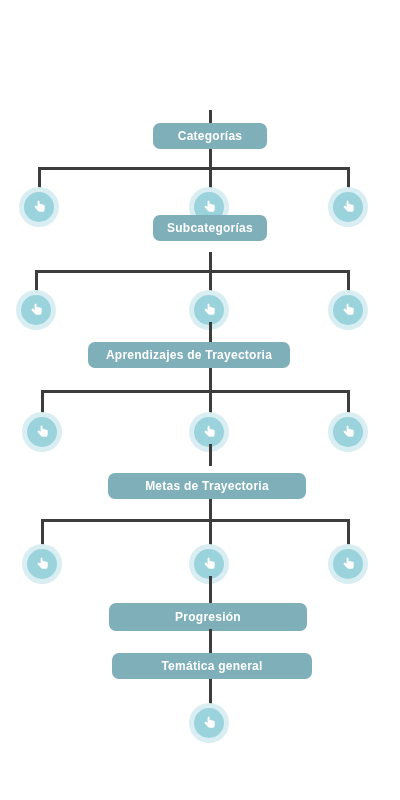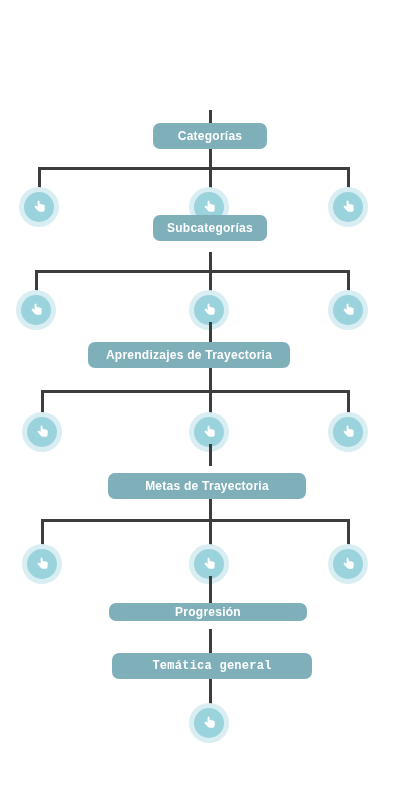--- a/index.html
+++ b/index.html
@@ -188,27 +188,27 @@
   <div class="icon-node" style="left:328px;top:544px;">
     <span class="inner">
       <svg width="17" height="17" viewBox="0 0 24 24" aria-hidden="true">
         <path fill="#ffffff" d="M11.2 2.2c-1.05 0-1.9.85-1.9 1.9v7.1l-1.5-1.45a1.63 1.63 0 0 0-2.3 2.3l4.2 4.6c.75.82 1.8 1.3 2.92 1.3h3.1a3.6 3.6 0 0 0 3.6-3.6V9.9c0-.93-.76-1.7-1.7-1.7-.32 0-.62.09-.88.25a1.72 1.72 0 0 0-2.6-.86 1.72 1.72 0 0 0-2.04-.86V4.1c0-1.05-.85-1.9-1.9-1.9z"></path>
       </svg>
     </span>
   </div>
 
   <div class="vline" style="left:208.5px;top:576px;height:28px;"></div>
 
-  <div class="node" style="left:109px;top:603px;width:198px;height:18px;">
+  <div class="node" style="left:109px;top:603px;width:198px;height:28px;">
     <span class="node-label">Progresión</span>
   </div>
 
   <div class="vline" style="left:208.5px;top:629px;height:26px;"></div>
 
-  <div class="node" style="left:112px;top:653px;width:200px;height:26px;font-family:Liberation Mono, monospace;">
+  <div class="node" style="left:112px;top:653px;width:200px;height:26px;">
     <span class="node-label">Temática general</span>
   </div>
 
   <div class="vline" style="left:208.5px;top:679px;height:28px;"></div>
 
   <div class="icon-node" style="left:189px;top:703px;">
     <span class="inner">
       <svg width="17" height="17" viewBox="0 0 24 24" aria-hidden="true">
         <path fill="#ffffff" d="M11.2 2.2c-1.05 0-1.9.85-1.9 1.9v7.1l-1.5-1.45a1.63 1.63 0 0 0-2.3 2.3l4.2 4.6c.75.82 1.8 1.3 2.92 1.3h3.1a3.6 3.6 0 0 0 3.6-3.6V9.9c0-.93-.76-1.7-1.7-1.7-.32 0-.62.09-.88.25a1.72 1.72 0 0 0-2.6-.86 1.72 1.72 0 0 0-2.04-.86V4.1c0-1.05-.85-1.9-1.9-1.9z"></path>
       </svg>

